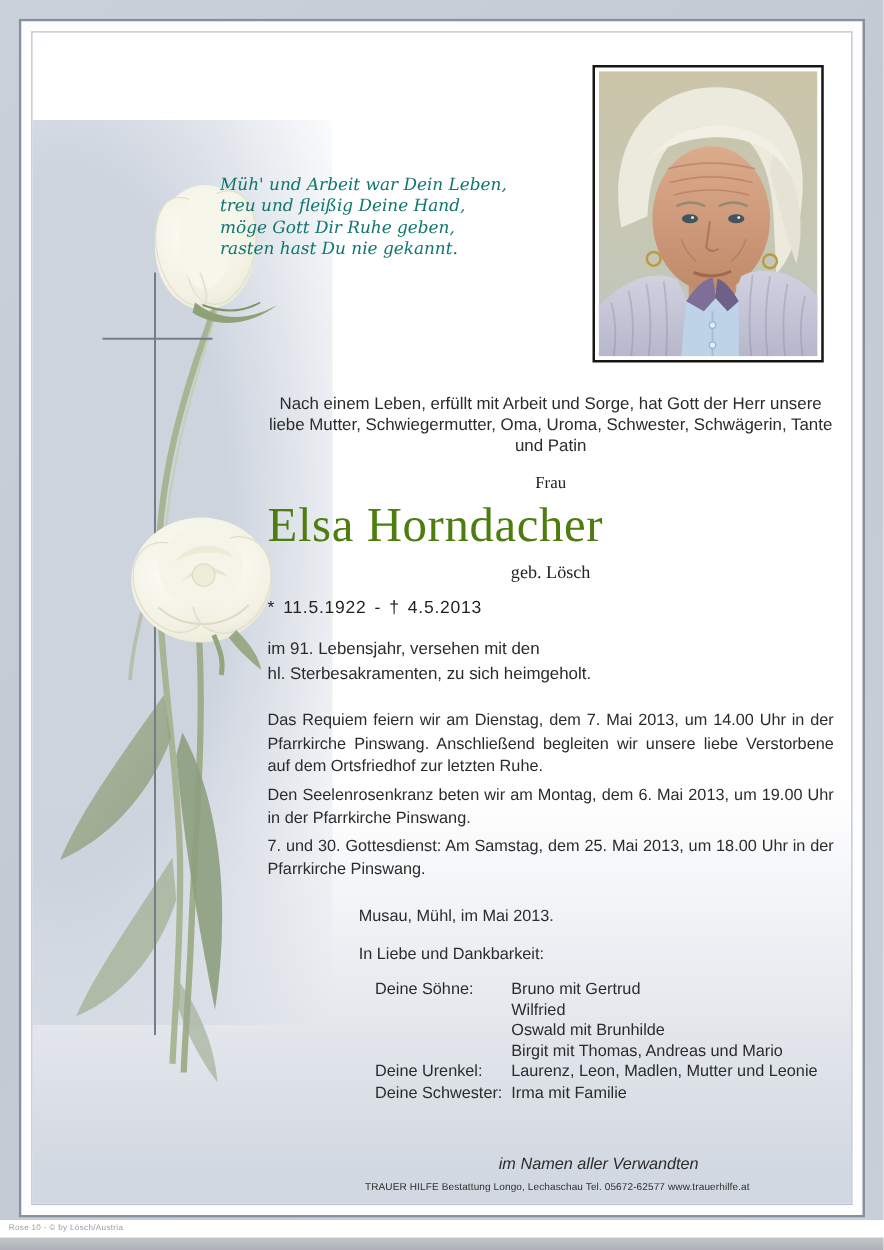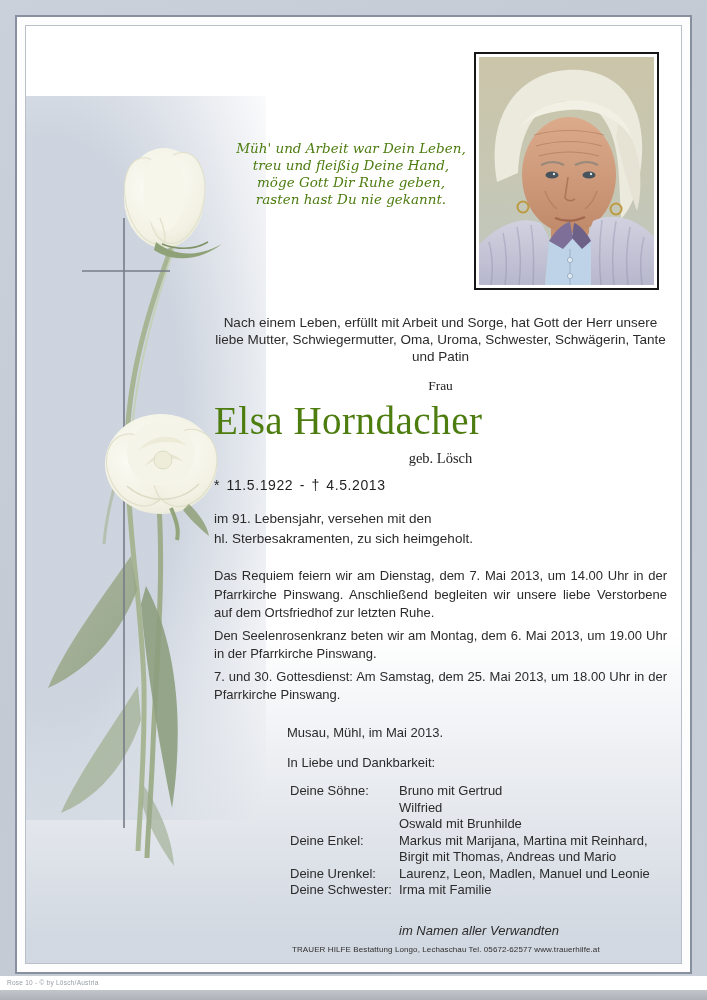--- a/index.html
+++ b/index.html
@@ -46,42 +46,42 @@
   
   .portrait {
     position:absolute; left:448px; top:26px; width:175px; height:228px;
     border:2px solid #161616; padding:3px; background:#ffffff;
   }
   .portrait svg { display:block; width:175px; height:228px; }
 
   
   .verse {
     position:absolute; left:150px; top:114px; width:350px;
-    text-align:center; font-family:"DejaVu Serif", serif; font-style:italic;
-    font-size:13.5px; line-height:17px; color:#4d7c0f;
+    font-family:"DejaVu Serif", serif; font-style:italic;
+    font-size:13.5px; line-height:17px; color:#0f766e;
   }
   .main-col { position:absolute; left:176px; top:0; width:453px; }
   .main-col > div { position:absolute; left:12px; width:100%; }
   .intro   { top:288px; text-align:center; font-size:13.5px; line-height:17px; color:#2b2b2b; }
   .frau    { top:352px; text-align:center; font-family:"Liberation Serif", serif; font-size:13.5px; color:#222; }
   .name    { top:372px; text-align:left; font-family:"Liberation Serif", serif;
              font-size:39px; line-height:46px; color:#4d7c0f; letter-spacing:.5px; }
   .maiden  { top:424px; text-align:center; font-family:"Liberation Serif", serif; font-size:14.5px; color:#232323; }
   .dates   { top:451px; font-size:14px; letter-spacing:.6px; word-spacing:2px; color:#1f1f1f; }
   .agenote { top:483px; font-size:13.5px; line-height:19.5px; color:#2b2b2b; }
   .announcements { top:541px; }
   .announcements p {
     margin:0 0 4px 0; text-align:justify;
     font-size:13px; line-height:18.5px; color:#2b2b2b;
   }
   .place-date { position:absolute; left:261px; top:699px; font-size:13px; color:#2b2b2b; }
   .gratitude  { position:absolute; left:261px; top:729px; font-size:13px; color:#2b2b2b; }
   .family     { position:absolute; left:264px; top:757px; font-size:13px; color:#2b2b2b; }
   .fam-row    { display:flex; line-height:16.5px; white-space:nowrap; }
-  .fam-label  { width:109px; flex:0 0 109px; }
+  .fam-label  { width:109px; flex:0 0 109px;margin-left:10px; }
   .in-name-of { position:absolute; left:373px; top:897px; font-size:13px; color:#2b2b2b;font-style:italic; }
   .footer-line{ position:absolute; left:266px; top:919px; font-size:8px; color:#2e2e2e; letter-spacing:.1px; }
   .b { font-weight:normal; }
 </style>
 </head>
 <body>
 
 <div class="card">
   <div class="frame-dark">
     <div class="content">
@@ -224,30 +224,26 @@
           </div>
           <div class="fam-row">
             <div class="fam-label"></div>
             <div class="fam-value"><span class="b">Wilfried</span></div>
           </div>
           <div class="fam-row">
             <div class="fam-label"></div>
             <div class="fam-value"><span class="b">Oswald</span><span> mit </span><span class="b">Brunhilde</span></div>
           </div>
           <div class="fam-row">
-            <div class="fam-label">Deine Enkel:</div>
-            <div class="fam-value"><span class="b">Markus</span><span> mit </span><span class="b">Marijana, Martina</span><span> mit </span><span class="b">Reinhard,</span></div>
-          </div>
-          <div class="fam-row">
             <div class="fam-label"></div>
             <div class="fam-value"><span class="b">Birgit</span><span> mit </span><span class="b">Thomas, Andreas</span><span> und </span><span class="b">Mario</span></div>
           </div>
           <div class="fam-row">
             <div class="fam-label">Deine Urenkel:</div>
-            <div class="fam-value"><span class="b">Laurenz, Leon, Madlen, Manuel</span><span> und </span><span class="b">Leonie</span></div>
+            <div class="fam-value"><span class="b">Laurenz, Leon, Madlen, Mutter</span><span> und </span><span class="b">Leonie</span></div>
           </div>
           <div class="fam-row">
             <div class="fam-label">Deine Schwester:</div>
             <div class="fam-value"><span class="b">Irma</span><span> mit Familie</span></div>
           </div>
         </div>
       <div class="in-name-of">im Namen aller Verwandten</div>
       <div class="footer-line"><span class="b">TRAUER HILFE</span><span> Bestattung Longo, Lechaschau Tel. 05672-62577 www.trauerhilfe.at</span></div>
 
     </div>

